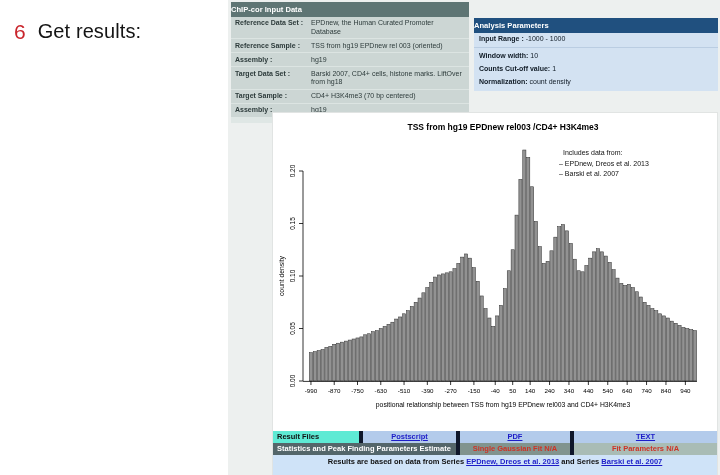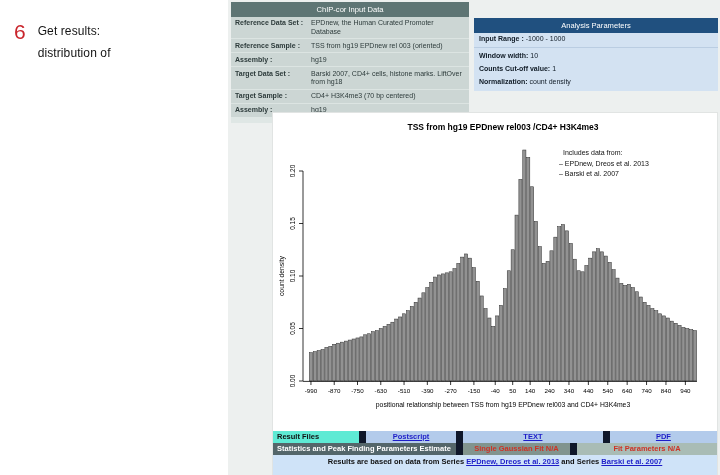--- a/index.html
+++ b/index.html
@@ -3,49 +3,49 @@
 <meta charset="utf-8">
 <style>
   html,body{margin:0;padding:0}
   body{
     width:720px;height:475px;background:#ffffff;position:relative;overflow:hidden;
     font-family:"Liberation Sans", sans-serif;
   }
   
   .caption{position:absolute;left:14px;top:20px;display:flex;gap:12px}
   .caption .num{color:#c9242b;font-size:21px;line-height:23px;font-weight:400}
-  .caption .lines{color:#141414;font-size:12px;line-height:22px;letter-spacing:.1px}
+  .caption .lines{color:#141414;font-size:20px;line-height:22px;letter-spacing:.1px}
 
   
   .screen{position:absolute;left:228px;top:0;width:492px;height:475px;background:#edf0ef}
 
   
   .ipanel{position:absolute;left:3px;top:2px;width:238px;background:#ccd6d4;
           font-size:7px;color:#2d3b3b;border-bottom:6px solid #dfe7e5}
-  .phead{color:#fff;font-weight:normal;text-align:center;font-size:7.6px;padding:3px 0 2.5px}
+  .phead{color:#fff;font-weight:bold;text-align:left;font-size:7.6px;padding:3px 0 2.5px}
   .ipanel .phead{background:#5e7574}
   .ipanel .irow{display:flex;padding:2.5px 0 2px 4px;border-top:1px solid #dce4e2}
   .ipanel .irow.first{border-top:none}
   .ipanel .lab{width:76px;flex:none;font-weight:bold}
   .ipanel .val{flex:1;padding-right:4px;line-height:8.5px}
 
   
   .ppanel{position:absolute;left:246px;top:18px;width:244px;background:#d3e2f2;
           font-size:7px;color:#101b26;padding-bottom:3px}
   .ppanel .phead{background:#20507f}
   .ppanel .prow{padding:2.5px 5px 2px;line-height:8.5px}
   .ppanel .prow.sep{border-bottom:1px solid #bacde2;padding-bottom:3.5px;margin-bottom:1px}
   .ppanel .plab{font-weight:bold}
 
   
   .card{position:absolute;left:44px;top:112px;width:444px;background:#fff;border:1px solid #e1e4e3}
   .card svg{display:block}
   .results{width:100%;font-size:7.5px;font-weight:bold;color:#101010}
   .rrow{display:flex;height:12px;line-height:12px}
-  .rrow .cell{box-sizing:border-box;border-left:7px solid #0f172a;overflow:hidden;white-space:nowrap}
+  .rrow .cell{box-sizing:border-box;border-left:4px solid #0f172a;overflow:hidden;white-space:nowrap}
   .rrow .cell:first-child{border-left:none}
   .cA{width:19.4%;padding-left:4px}
   .cB{width:21.8%;text-align:center}
   .cC{width:25.7%;text-align:center}
   .cD{width:33.1%;text-align:center}
   .cAB{width:41.2%;padding-left:4px}
   .r1 .cA{background:#5eead4}
   .r1 .cB,.r1 .cC,.r1 .cD{background:#b3cbeb}
   .r2 .cAB{background:#54666a;color:#fff}
   .r2 .cC{background:#81948e;color:#cc3326}
@@ -53,21 +53,20 @@
   .r3{display:block;height:26px;line-height:13px;background:#cfe3f8;text-align:center;white-space:nowrap}
   a.lnk{color:#1d1dc8;text-decoration:underline;cursor:pointer}
 </style>
 </head>
 <body>
 
 <div class="caption">
   <span class="num">6</span>
   <div class="lines">
     <div>Get results:</div>
-    <div>distribution of</div>
   </div>
 </div>
 
 <div class="screen">
 
   <div class="ipanel">
     <div class="phead">ChIP-cor Input Data</div>
     <div class="irow first">
       <div class="lab">Reference Data Set :</div>
       <div class="val">EPDnew, the Human Curated Promoter Database</div>
@@ -271,22 +270,22 @@
         <text x="11" y="163" text-anchor="middle" font-size="6.8" fill="#000" transform="rotate(-90 11 163)">count density</text>
         <text x="290" y="42" font-size="7" fill="#111">Includes data from:</text>
         <text x="286" y="52.5" font-size="7" fill="#111">– EPDnew, Dreos et al. 2013</text>
         <text x="286" y="63" font-size="7" fill="#111">– Barski et al. 2007</text>
       </svg>
 
     <div class="results">
       <div class="rrow r1">
         <div class="cell cA">Result Files</div>
         <div class="cell cB"><a class="lnk">Postscript</a></div>
+        <div class="cell cC"><a class="lnk">PDF</a></div>
         <div class="cell cD"><a class="lnk">TEXT</a></div>
-        <div class="cell cC"><a class="lnk">PDF</a></div>
       </div>
       <div class="rrow r2">
         <div class="cell cAB">Statistics and Peak Finding Parameters Estimate</div>
         <div class="cell cC">Single Gaussian Fit N/A</div>
         <div class="cell cD">Fit Parameters N/A</div>
       </div>
       <div class="r3">
         <span>Results are based on data from Series </span><a class="lnk">EPDnew, Dreos et al. 2013</a><span> and Series </span><a class="lnk">Barski et al. 2007</a>
       </div>
     </div>

